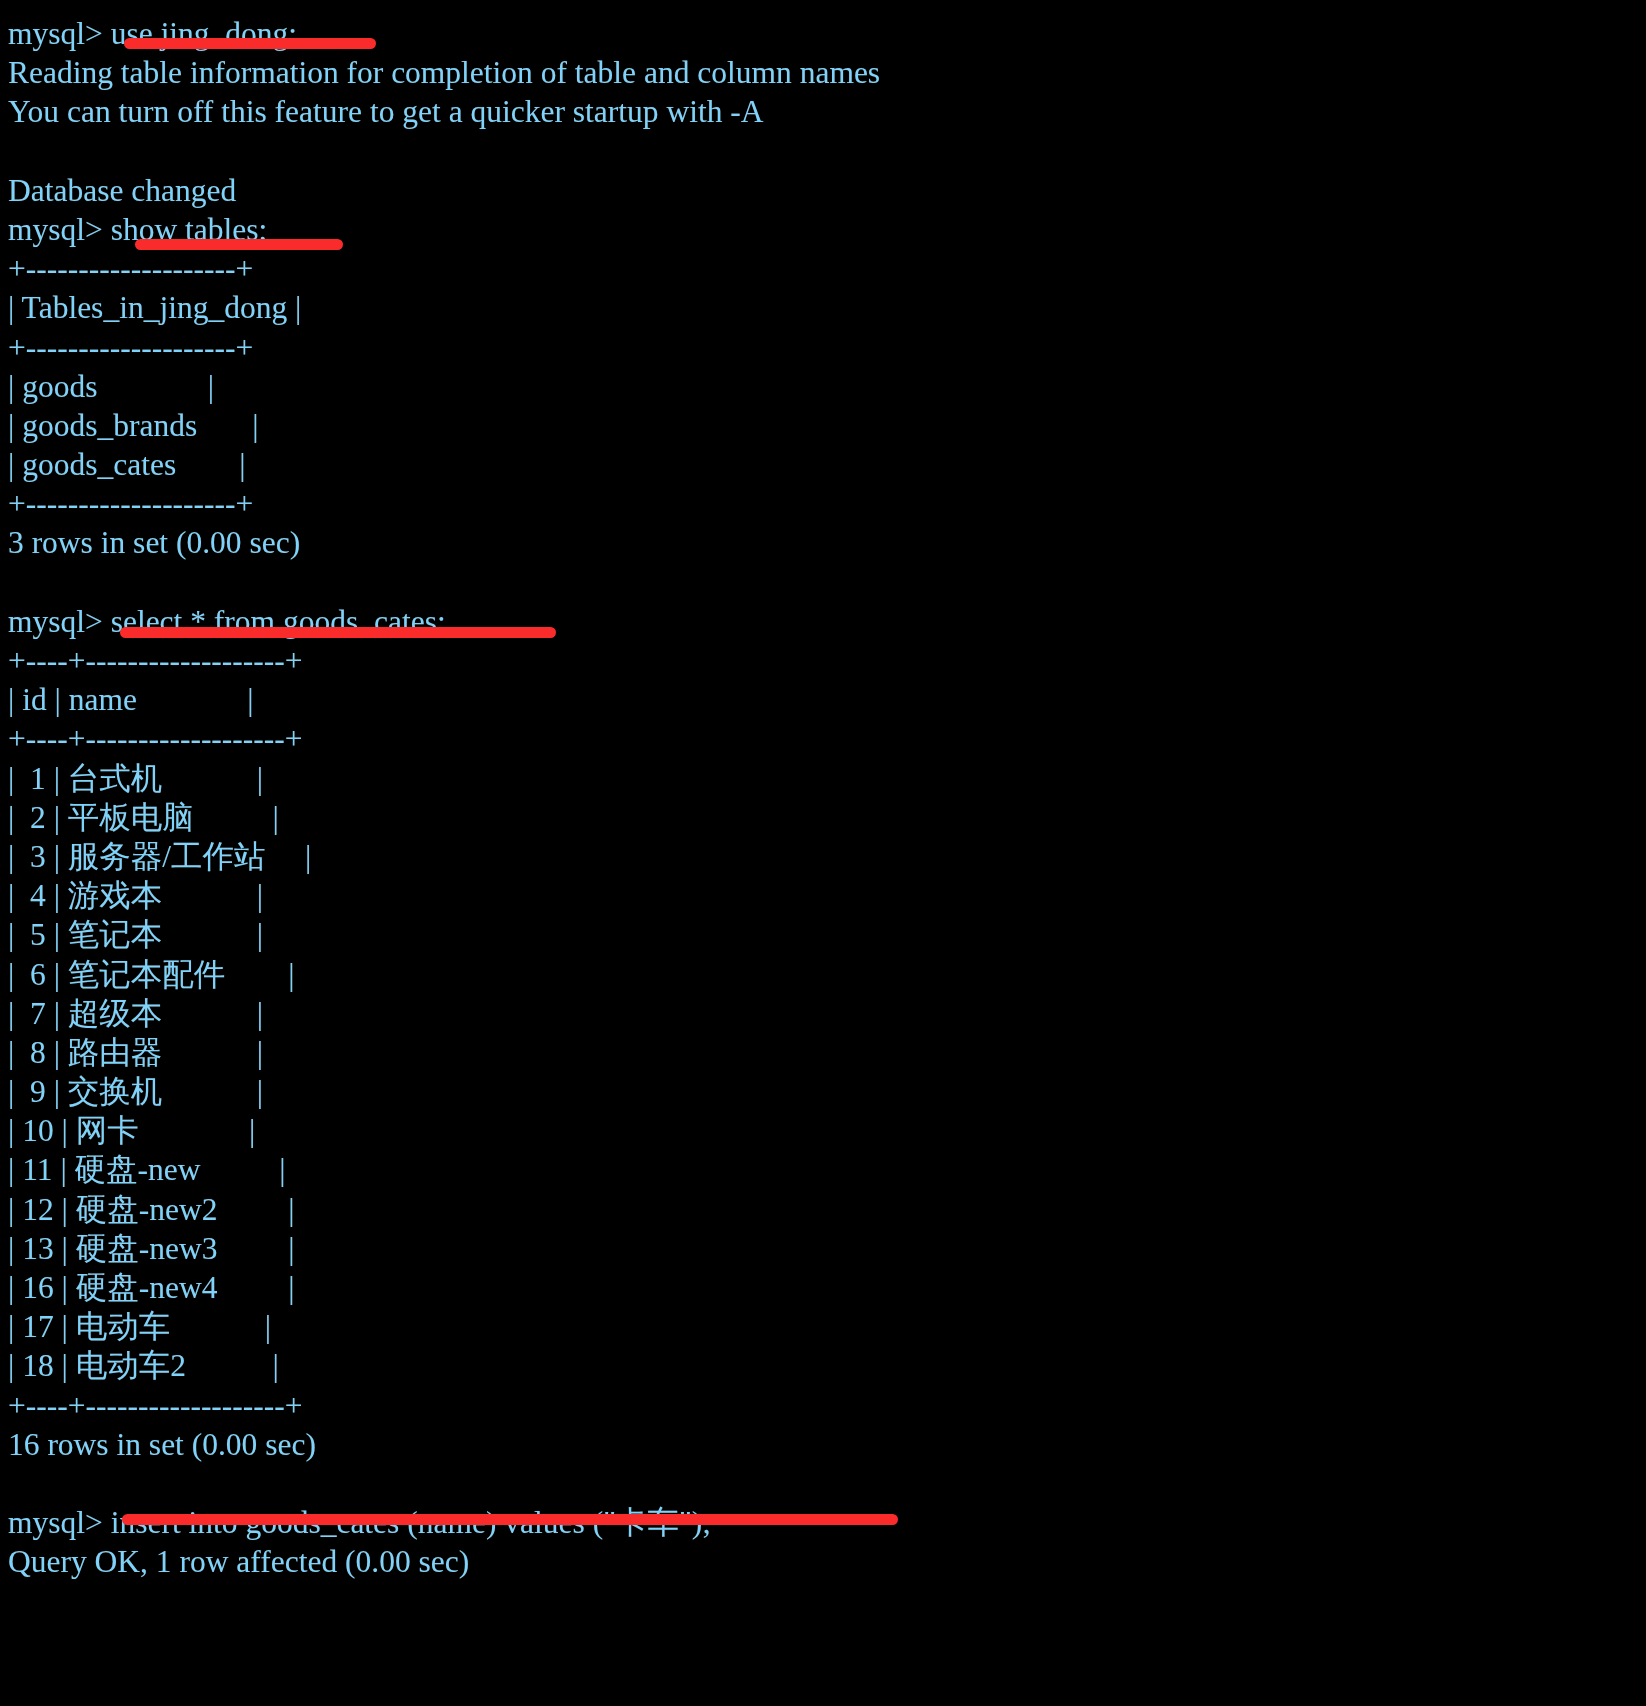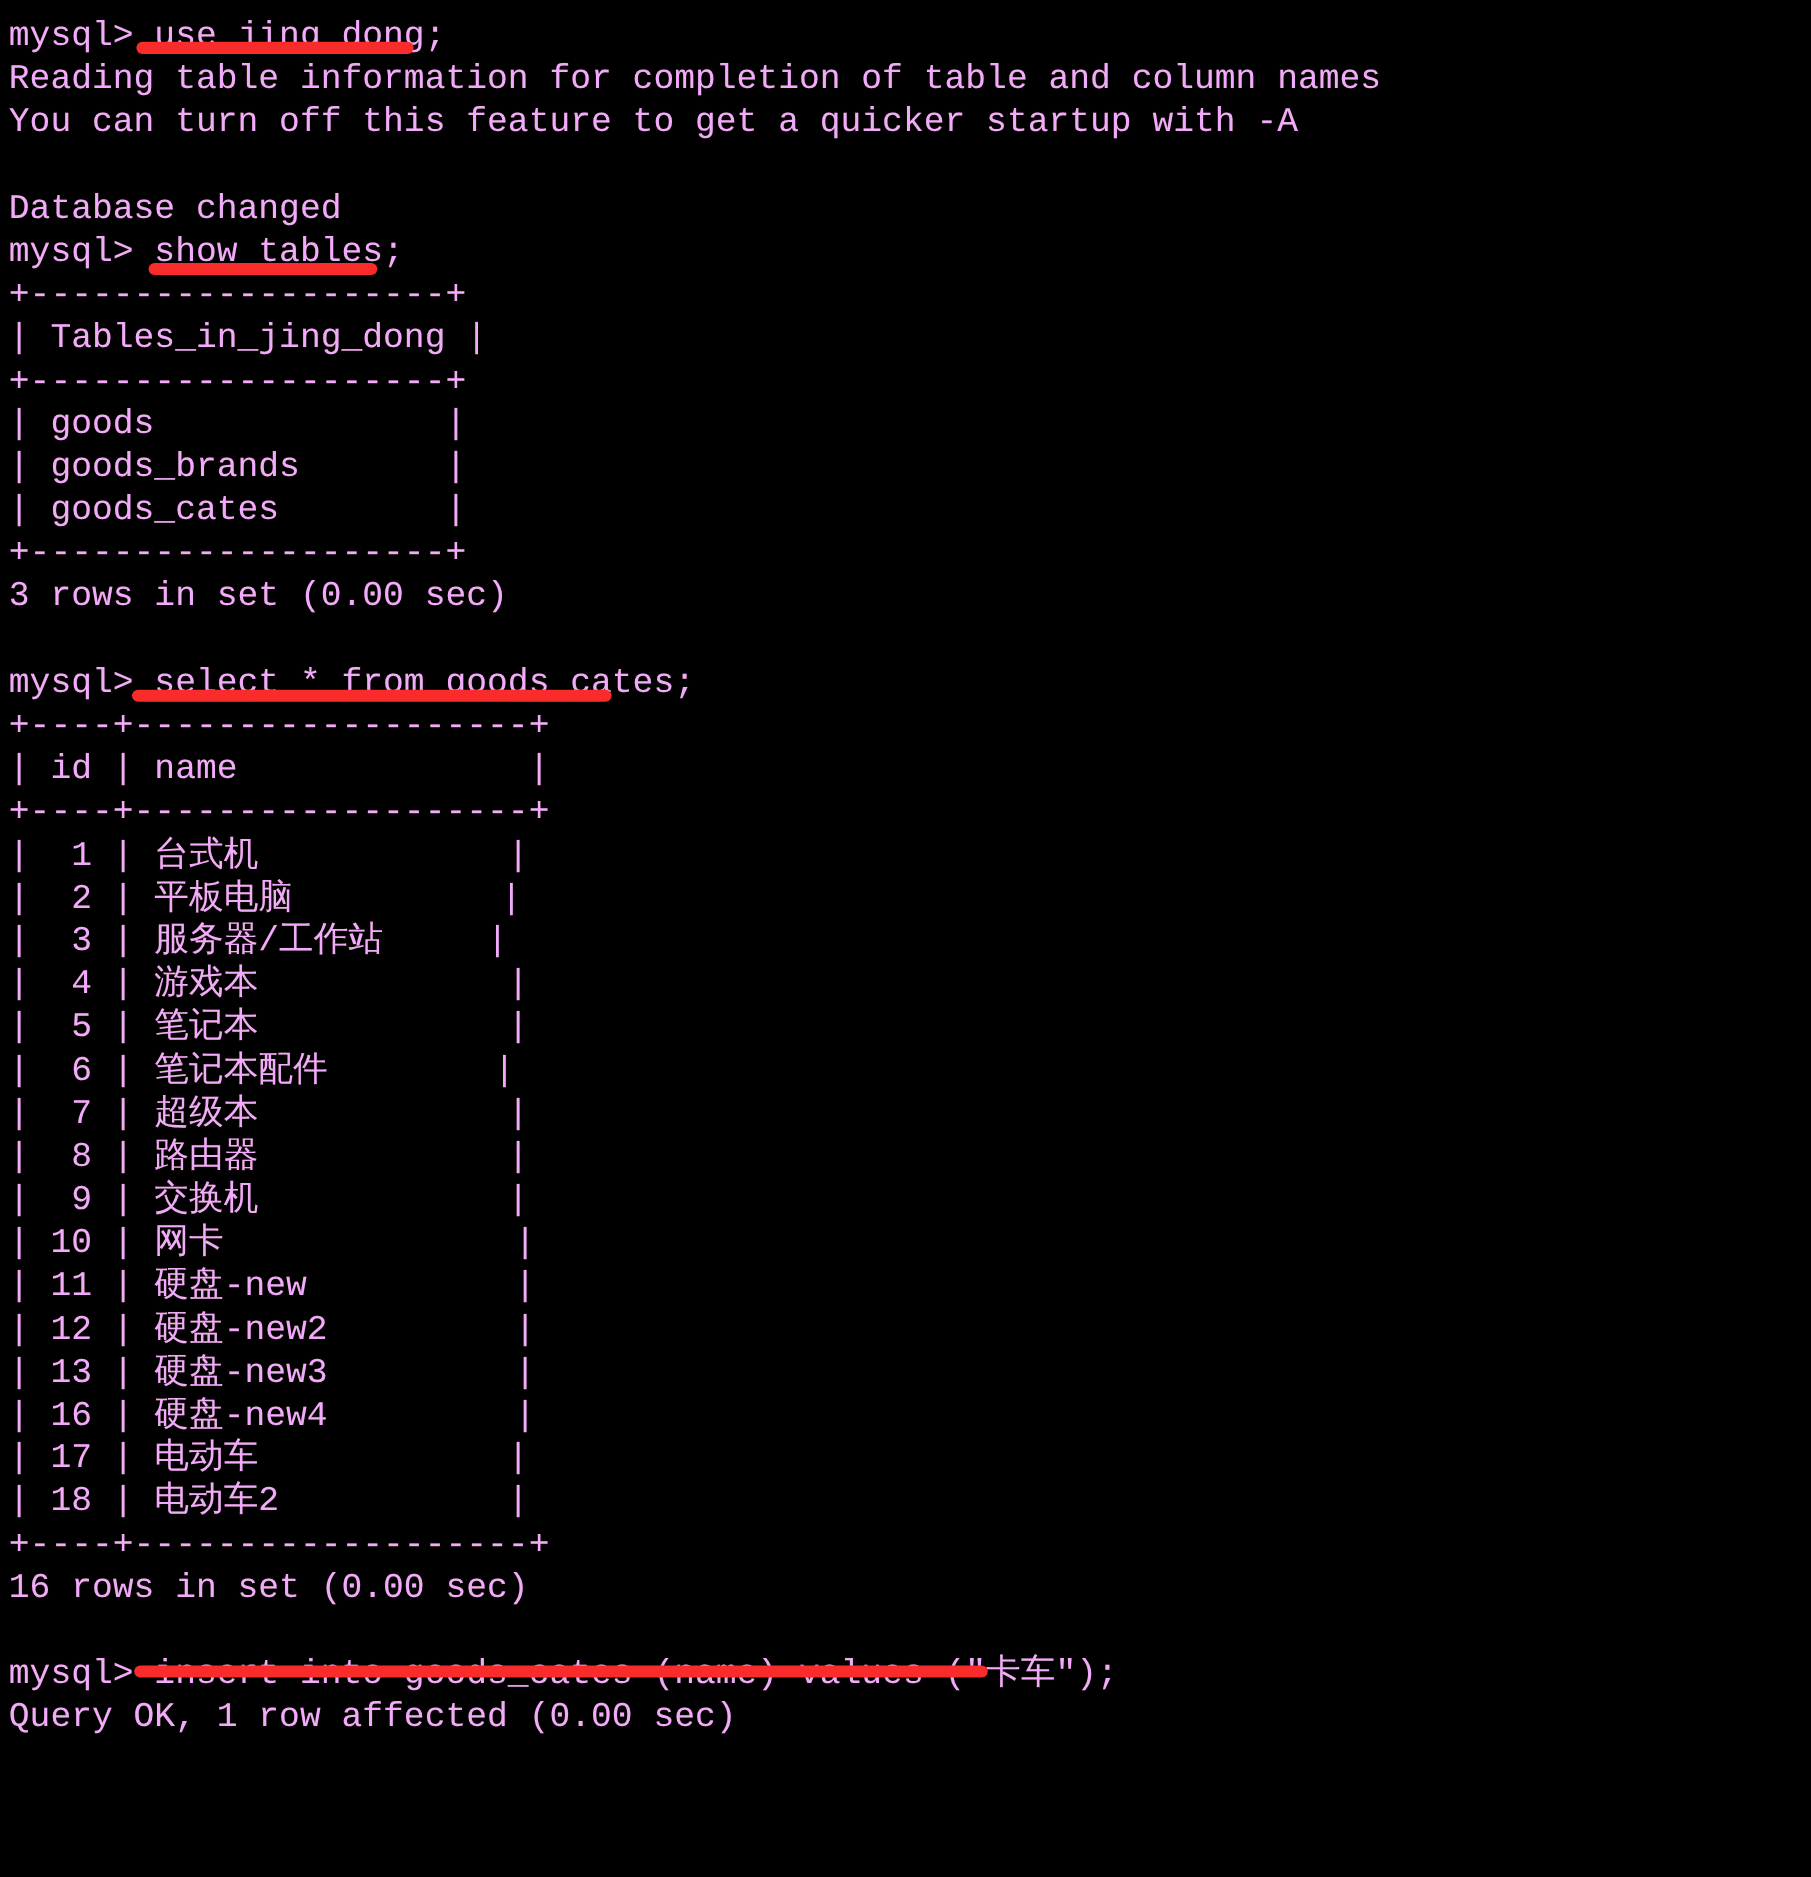--- a/index.html
+++ b/index.html
@@ -19,24 +19,24 @@
     height: 1706px;
     background: #000000;
     padding: 0;
     box-sizing: border-box;
   }
   .screen {
     position: absolute;
     top: 14px;
     left: 8px;
     right: 0;
-    font-family: Liberation Mono, monospace;
+    font-family: Liberation Serif, serif;
     font-size: 31.5px;
     line-height: 39.2px;
-    color: #f0abfc;
+    color: #7dd3fc;
     white-space: pre;
     letter-spacing: 0px;
     text-shadow: 0 0 1px rgba(200,120,60,0.35);
   }
   .line {
     display: block;
     height: 39.2px;
     white-space: pre;
   }
   .line.blank {

